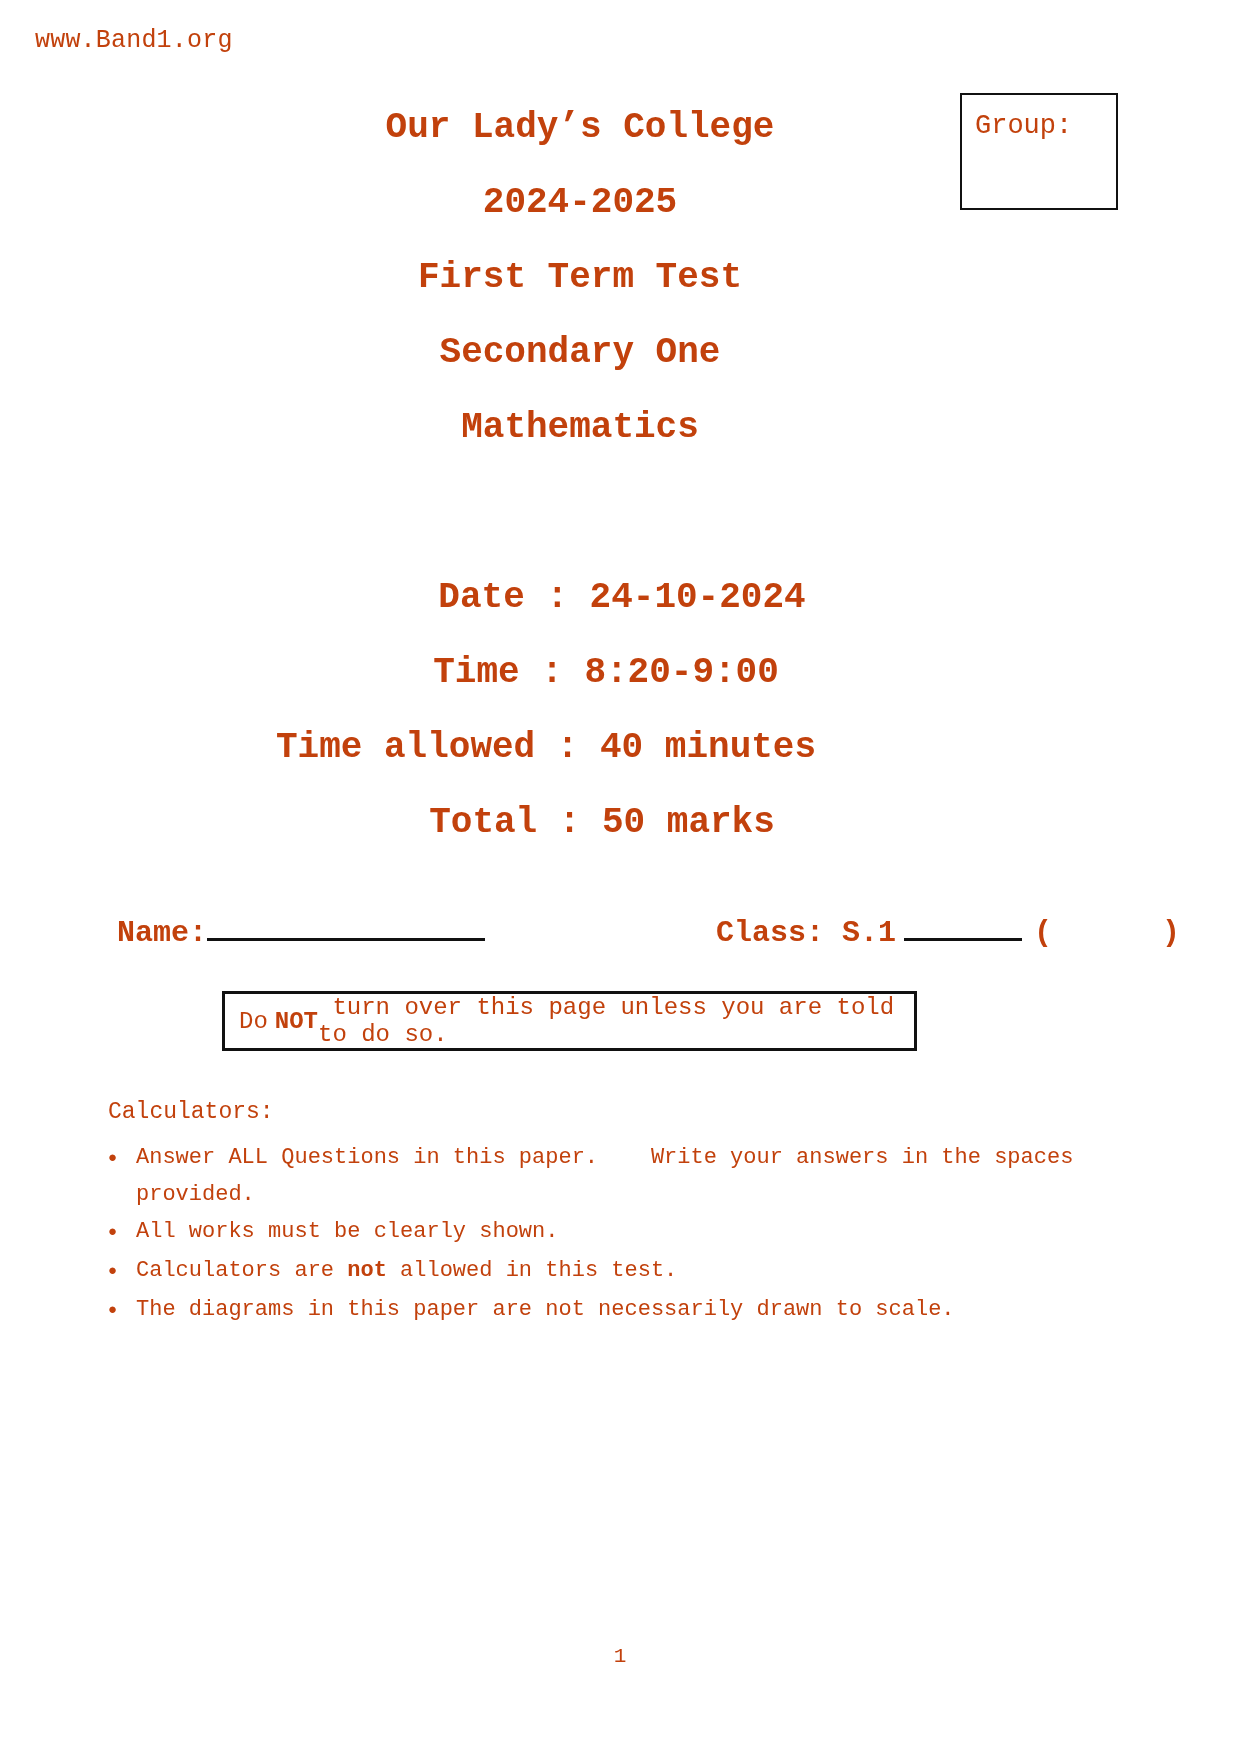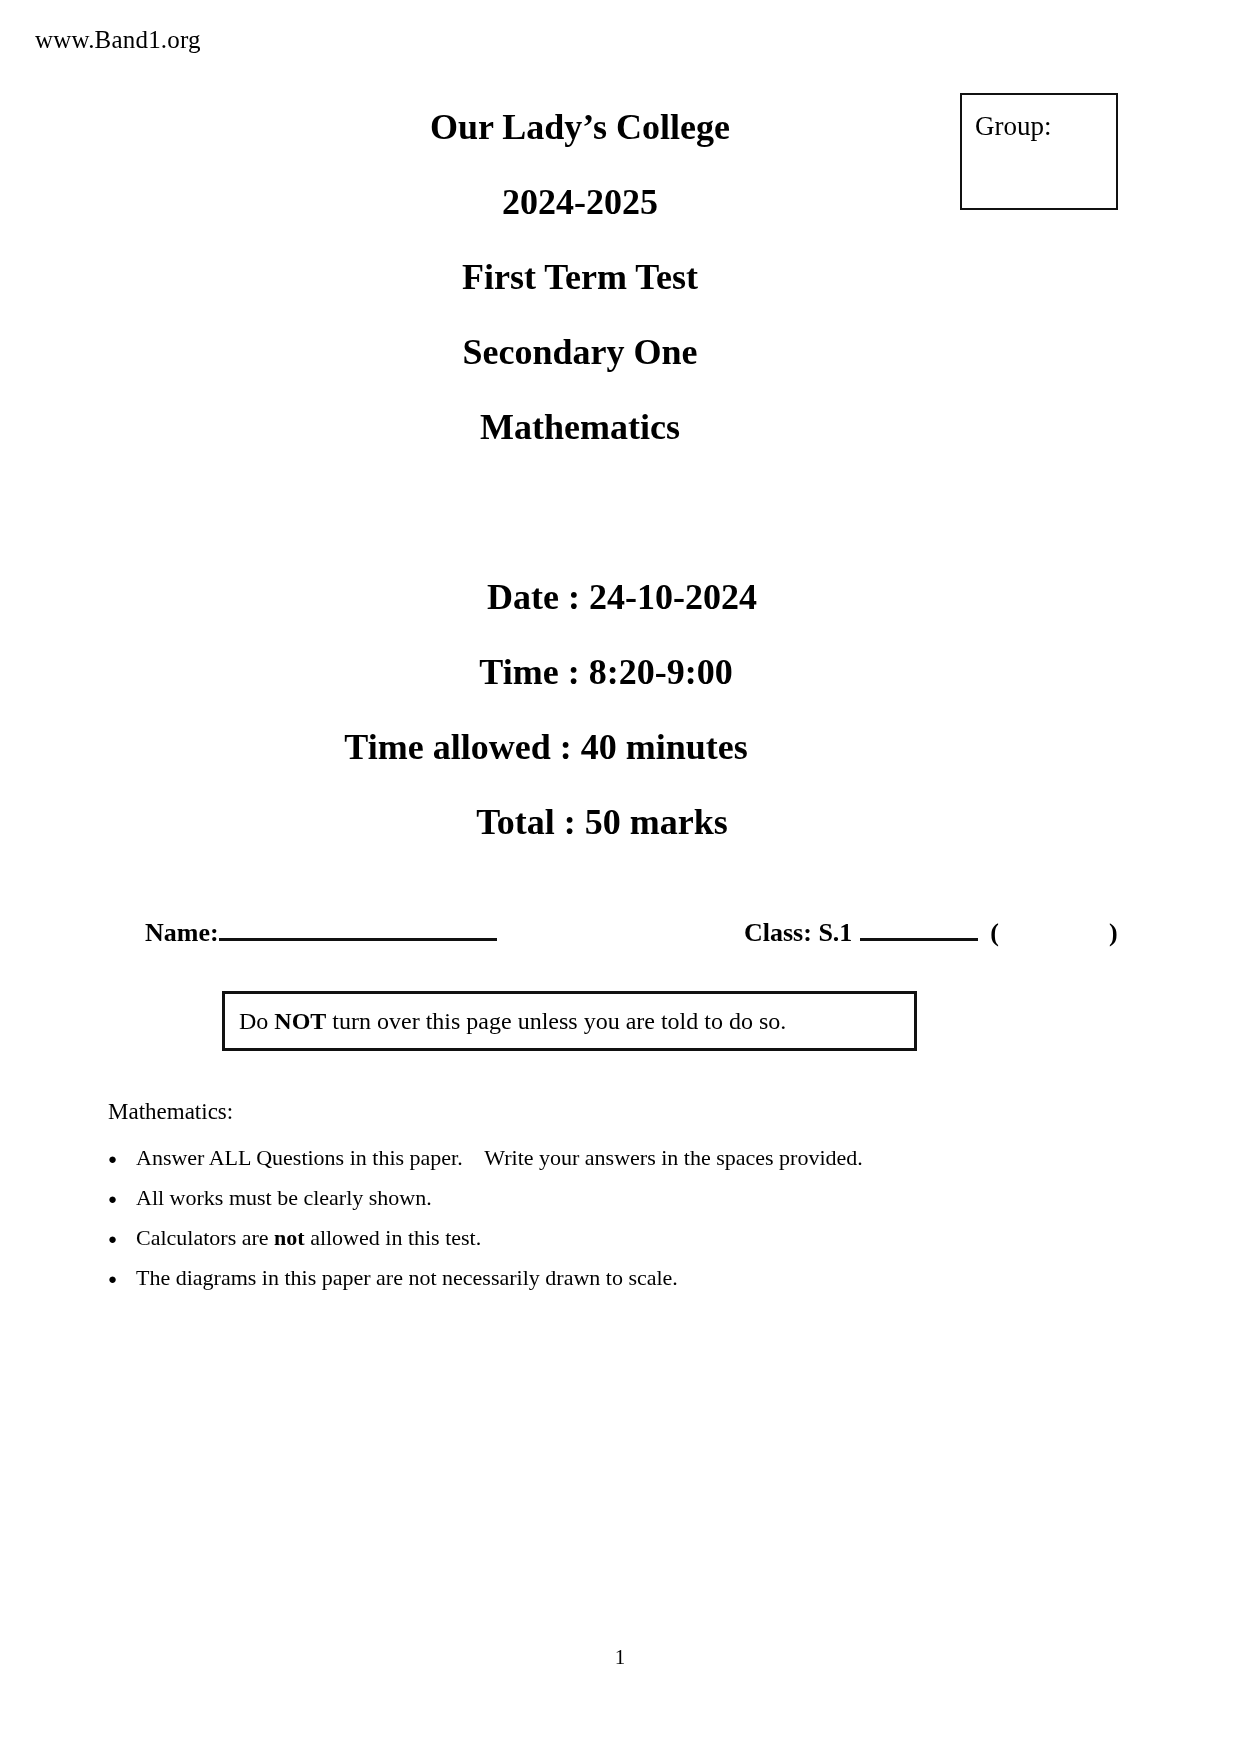--- a/index.html
+++ b/index.html
@@ -1,22 +1,22 @@
 <!DOCTYPE html>
 <html><head>
 <meta charset="utf-8">
 <style>
   html,body { margin:0; padding:0; background:#e8e8e8; }
   .page {
     position:relative;
     width:1240px; height:1754px;
     margin:0 auto;
     background:#ffffff;
-    color:#000000;
-    font-family:Liberation Serif, serif;
+    color:#c2410c;
+    font-family:Liberation Mono, monospace;
     overflow:hidden;
   }
 
   .watermark {
     position:absolute; left:35px; top:26px;
     font-size:25px; letter-spacing:0.2px;
   }
 
   .group-box {
     position:absolute; left:960px; top:93px;
@@ -45,21 +45,21 @@
   .details-block div {
     font-size:36px; font-weight:bold; line-height:75px;
   }
   .offset-date         { transform:translateX(2px); }
   .offset-time         { transform:translateX(-14px); }
   .offset-time-allowed { transform:translateX(-74px); }
   .offset-total        { transform:translateX(-18px); }
 
   .student-row {
     position:absolute; left:0; top:912px; width:1088px; height:40px;
-    font-size:26px; font-weight:bold;margin-left:28px;
+    font-size:30px; font-weight:bold;
   }
   .name-group { position:absolute; left:117px; top:0; white-space:nowrap; }
   .blank-line {
     display:inline-block; border-bottom:3px solid #111;
     height:26px; vertical-align:baseline;
   }
   .name-line  { width:278px; }
   .class-group { position:absolute; left:716px; top:0; white-space:nowrap; }
   .class-line { width:118px; margin-left:8px; }
   .paren-open  { margin-left:12px; }
@@ -127,21 +127,21 @@
     <span class="class-group"><span>Class: S.1</span><span class="blank-line class-line"></span><span class="paren-open">(</span><span class="paren-close">)</span></span>
   </div>
 
   <div class="notice-box">
     <span>Do </span>
       <span class="bold-seg">NOT</span>
       <span> turn over this page unless you are told to do so.</span>
   </div>
 
   <div class="instructions">
-    <div class="heading">Mathematics:</div>
+    <div class="heading">Calculators:</div>
 
     <div class="instr-item">
       <span class="bullet">●</span>
       <span><span>Answer ALL Questions in this paper.    Write your answers in the spaces provided.</span><span class="bold-seg"></span><span></span></span>
     </div>
 
     <div class="instr-item">
       <span class="bullet">●</span>
       <span><span>All works must be clearly shown.</span><span class="bold-seg"></span><span></span></span>
     </div>

